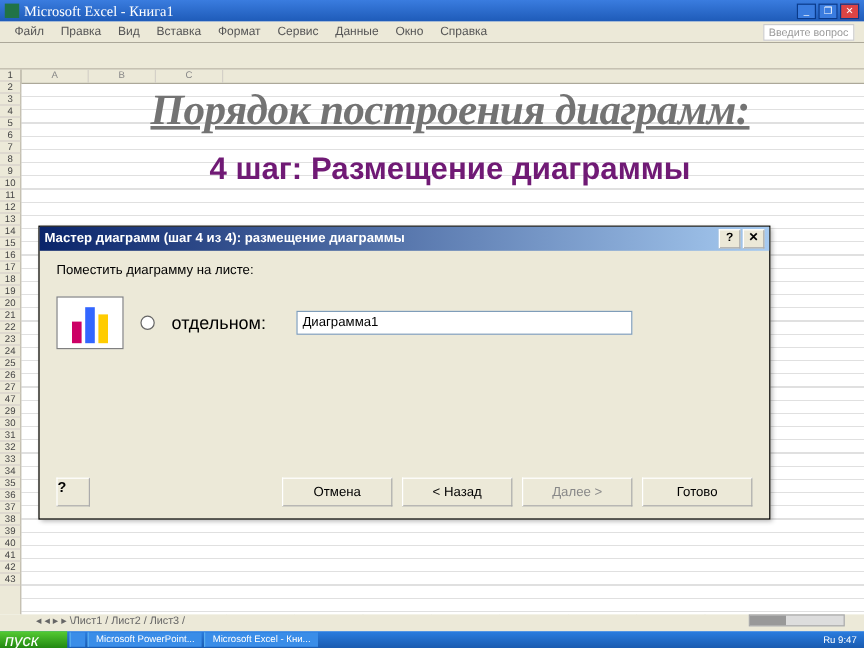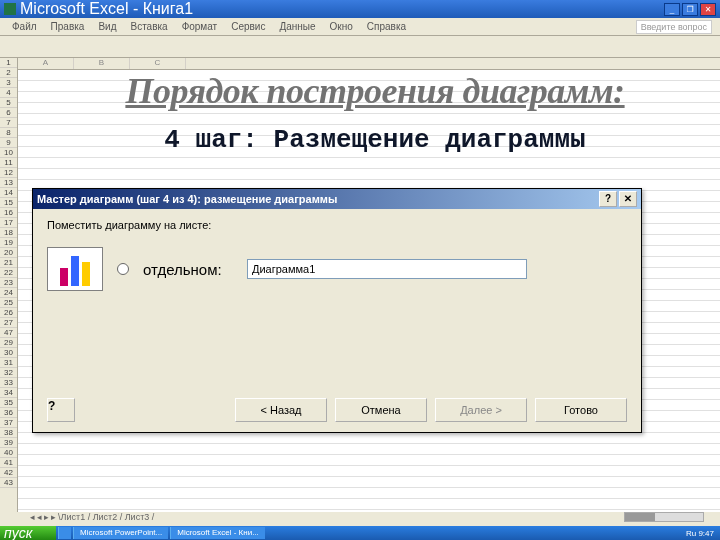--- a/index.html
+++ b/index.html
@@ -1,40 +1,40 @@
 <!DOCTYPE html>
 <html><head>
 <meta charset="utf-8">
 <style>
 * { box-sizing: border-box; margin: 0; padding: 0; }
 body { width: 720px; height: 540px; overflow: hidden; font-family: Tahoma, Arial, sans-serif; font-size: 11px; background: #fff; position: relative; }
 
 .titlebar { height: 18px; background: linear-gradient(to bottom, #3a7cdf, #1e5bb8); display: flex; align-items: center; padding: 0 4px; color: #fff; }
 .titlebar .app-icon { width: 12px; height: 12px; background: #217346; margin-right: 4px; }
-.titlebar .title { flex: 1; font-size: 16px; }
+.titlebar .title { flex: 1; font-size: 12px; font-family: Liberation Serif, serif; }
 .titlebar .win-btns { display: flex; gap: 2px; }
 .titlebar .wbtn { width: 16px; height: 13px; background: #3a7cdf; border: 1px solid #0a3a8a; display: flex; align-items: center; justify-content: center; font-size: 8px; color: #fff; }
 .titlebar .wbtn.close { background: #d44; }
 
 .menubar { height: 18px; background: #ece9d8; border-bottom: 1px solid #aca899; display: flex; align-items: center; padding-left: 6px; gap: 2px; }
 .menubar .menu { font-size: 10px; padding: 2px 6px; color: #555; }
 .menubar .typeq { margin-left: auto; margin-right: 8px; font-size: 9px; border: 1px solid #ccc; padding: 1px 4px; background: #fff; color: #999; text-align: right; }
 
 .toolbar { height: 22px; background: #ece9d8; border-bottom: 1px solid #aca899; }
 
 .rownums { position: absolute; left: 0; top: 58px; width: 18px; bottom: 28px; background: #ece9d8; border-right: 1px solid #aca899; }
 .rownums .rn { height: 10px; font-size: 8px; text-align: center; color: #444; border-bottom: 1px solid #d4d0c8; line-height: 10px; }
 
 .colhdr { position: absolute; left: 18px; top: 58px; right: 0; height: 12px; background: #ece9d8; border-bottom: 1px solid #aca899; display: flex; }
 .colhdr .ch { width: 56px; font-size: 8px; text-align: center; border-right: 1px solid #d4d0c8; color: #888; }
 
 .grid { position: absolute; left: 18px; top: 70px; right: 0; bottom: 28px; background: repeating-linear-gradient(to bottom, #fff 0 10px, #e0e0e0 10px 11px), repeating-linear-gradient(to right, #fff 0 56px, #e0e0e0 56px 57px); }
 
 .slide-title { position: absolute; left: 60px; top: 70px; right: 30px; font-family: "Times New Roman", serif; font-size: 36px; font-weight: bold; font-style: italic; text-decoration: underline; color: #737373; text-align: center; letter-spacing: -0.5px; }
-.slide-subtitle { position: absolute; left: 60px; top: 125px; right: 30px; font-family: Liberation Mono, monospace; font-size: 26px; font-weight: bold; text-align: center; color: #0f172a; }
+.slide-subtitle { position: absolute; left: 60px; top: 125px; right: 30px; font-family: Liberation Sans, sans-serif; font-size: 26px; font-weight: bold; text-align: center; color: #701a75; }
 
 .dialog { position: absolute; left: 32px; top: 188px; width: 610px; height: 245px; background: #ece9d8; border: 1px solid #000; box-shadow: 2px 2px 4px rgba(0,0,0,0.3); }
 .dialog .dlg-title { height: 20px; background: linear-gradient(to right, #0a246a, #a6caf0); display: flex; align-items: center; padding: 0 4px; }
 .dialog .dlg-title .txt { flex: 1; color: #fff; font-weight: bold; font-size: 11px; }
 .dialog .dlg-title .tbtn { width: 18px; height: 16px; background: #ece9d8; border: 1px outset #fff; margin-left: 2px; text-align: center; font-size: 10px; font-weight: bold; line-height: 14px; }
 
 .dlg-body { padding: 10px 14px; }
 .dlg-label { font-size: 11px; margin-bottom: 10px; }
 
 .opt-row { display: flex; align-items: center; margin: 16px 0; gap: 14px; }
@@ -171,22 +171,22 @@
       </div>
       <div class="radio"></div>
       <div class="radio-lbl">отдельном:</div>
       <input class="dlg-input" value="Диаграмма1" style="">
     </div>
 
   </div>
   <div class="dlg-btns">
     <div class="help-btn">?</div>
     <div class="spacer"></div>
+    <div class="dlg-btn">Отмена</div>
     <div class="dlg-btn">&lt; Назад</div>
-    <div class="dlg-btn">Отмена</div>
     <div class="dlg-btn disabled">Далее &gt;</div>
     <div class="dlg-btn">Готово</div>
   </div>
 </div>
 
 <div class="sheet-tabs">
   <span>◂ ◂ ▸ ▸ \Лист1 / Лист2 / Лист3 /</span>
   <div class="sb"></div>
 </div>
 

